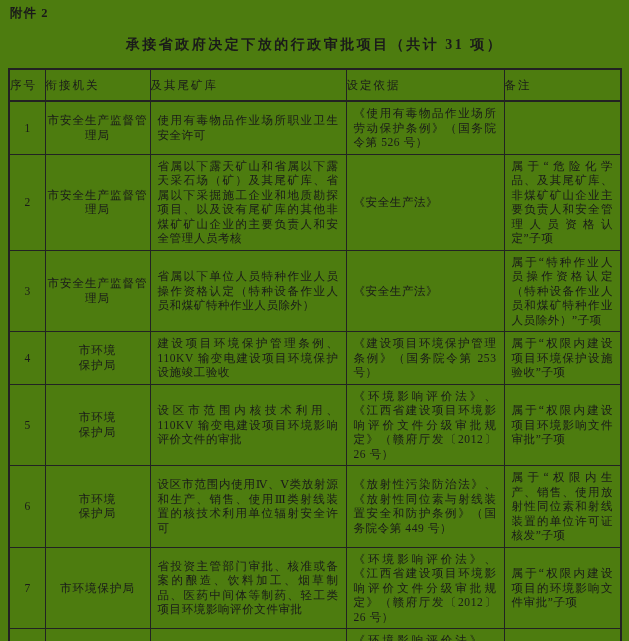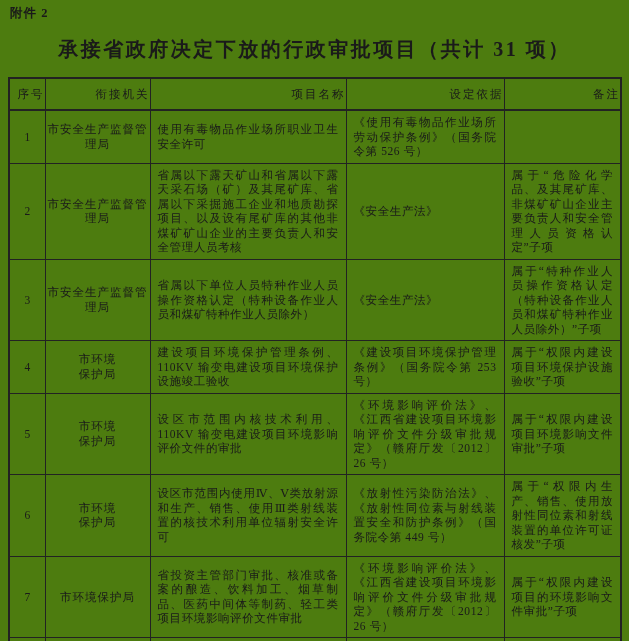--- a/index.html
+++ b/index.html
@@ -18,21 +18,21 @@
     padding-top: 5px;
   }
   .attachment {
     margin-left: 10px;
     font-size: 12.5px;
     font-weight: bold;
     letter-spacing: 1px;
   }
   .title {
     text-align: center;
-    font-size: 20px;
+    font-size: 14px;
     font-weight: bold;
     letter-spacing: 2.5px;
     margin-top: 14px;
     margin-bottom: 14px;
     white-space: nowrap;
   }
   table.doc-table {
     margin-left: 8px;
     width: 612px;
     border-collapse: collapse;
@@ -43,21 +43,21 @@
   table.doc-table td {
     border: 1px solid #222;
     font-size: 11.5px;
     line-height: 14.5px;
     vertical-align: middle;
     overflow: hidden;
   }
   table.doc-table thead th {
     height: 32px;
     font-weight: normal;
-    text-align: right;
+    text-align: left;
     letter-spacing: 2px;
     border-bottom: 2px solid #222;
   }
   td.c-no { text-align: center; }
   td.c-agency {
     text-align: center;
     white-space: pre-line;
     letter-spacing: 1px;
     padding: 2px 1px;
   }
@@ -79,21 +79,21 @@
       <col style="width:36px">
       <col style="width:105px">
       <col style="width:196px">
       <col style="width:158px">
       <col style="width:117px">
     </colgroup>
     <thead>
       <tr>
         <th>序号</th>
         <th>衔接机关</th>
-        <th>项目名称</th>
+        <th>及其尾矿库</th>
         <th>设定依据</th>
         <th>备注</th>
       </tr>
     </thead>
     <tbody id="table-body">
         <tr style="height: 45px;">
           <td class="c-no">1</td>
           <td class="c-agency">市安全生产监督管理局</td>
           <td class="c-name">使用有毒物品作业场所职业卫生安全许可</td>
           <td class="c-basis">《使用有毒物品作业场所劳动保护条例》（国务院令第 526 号）</td>

